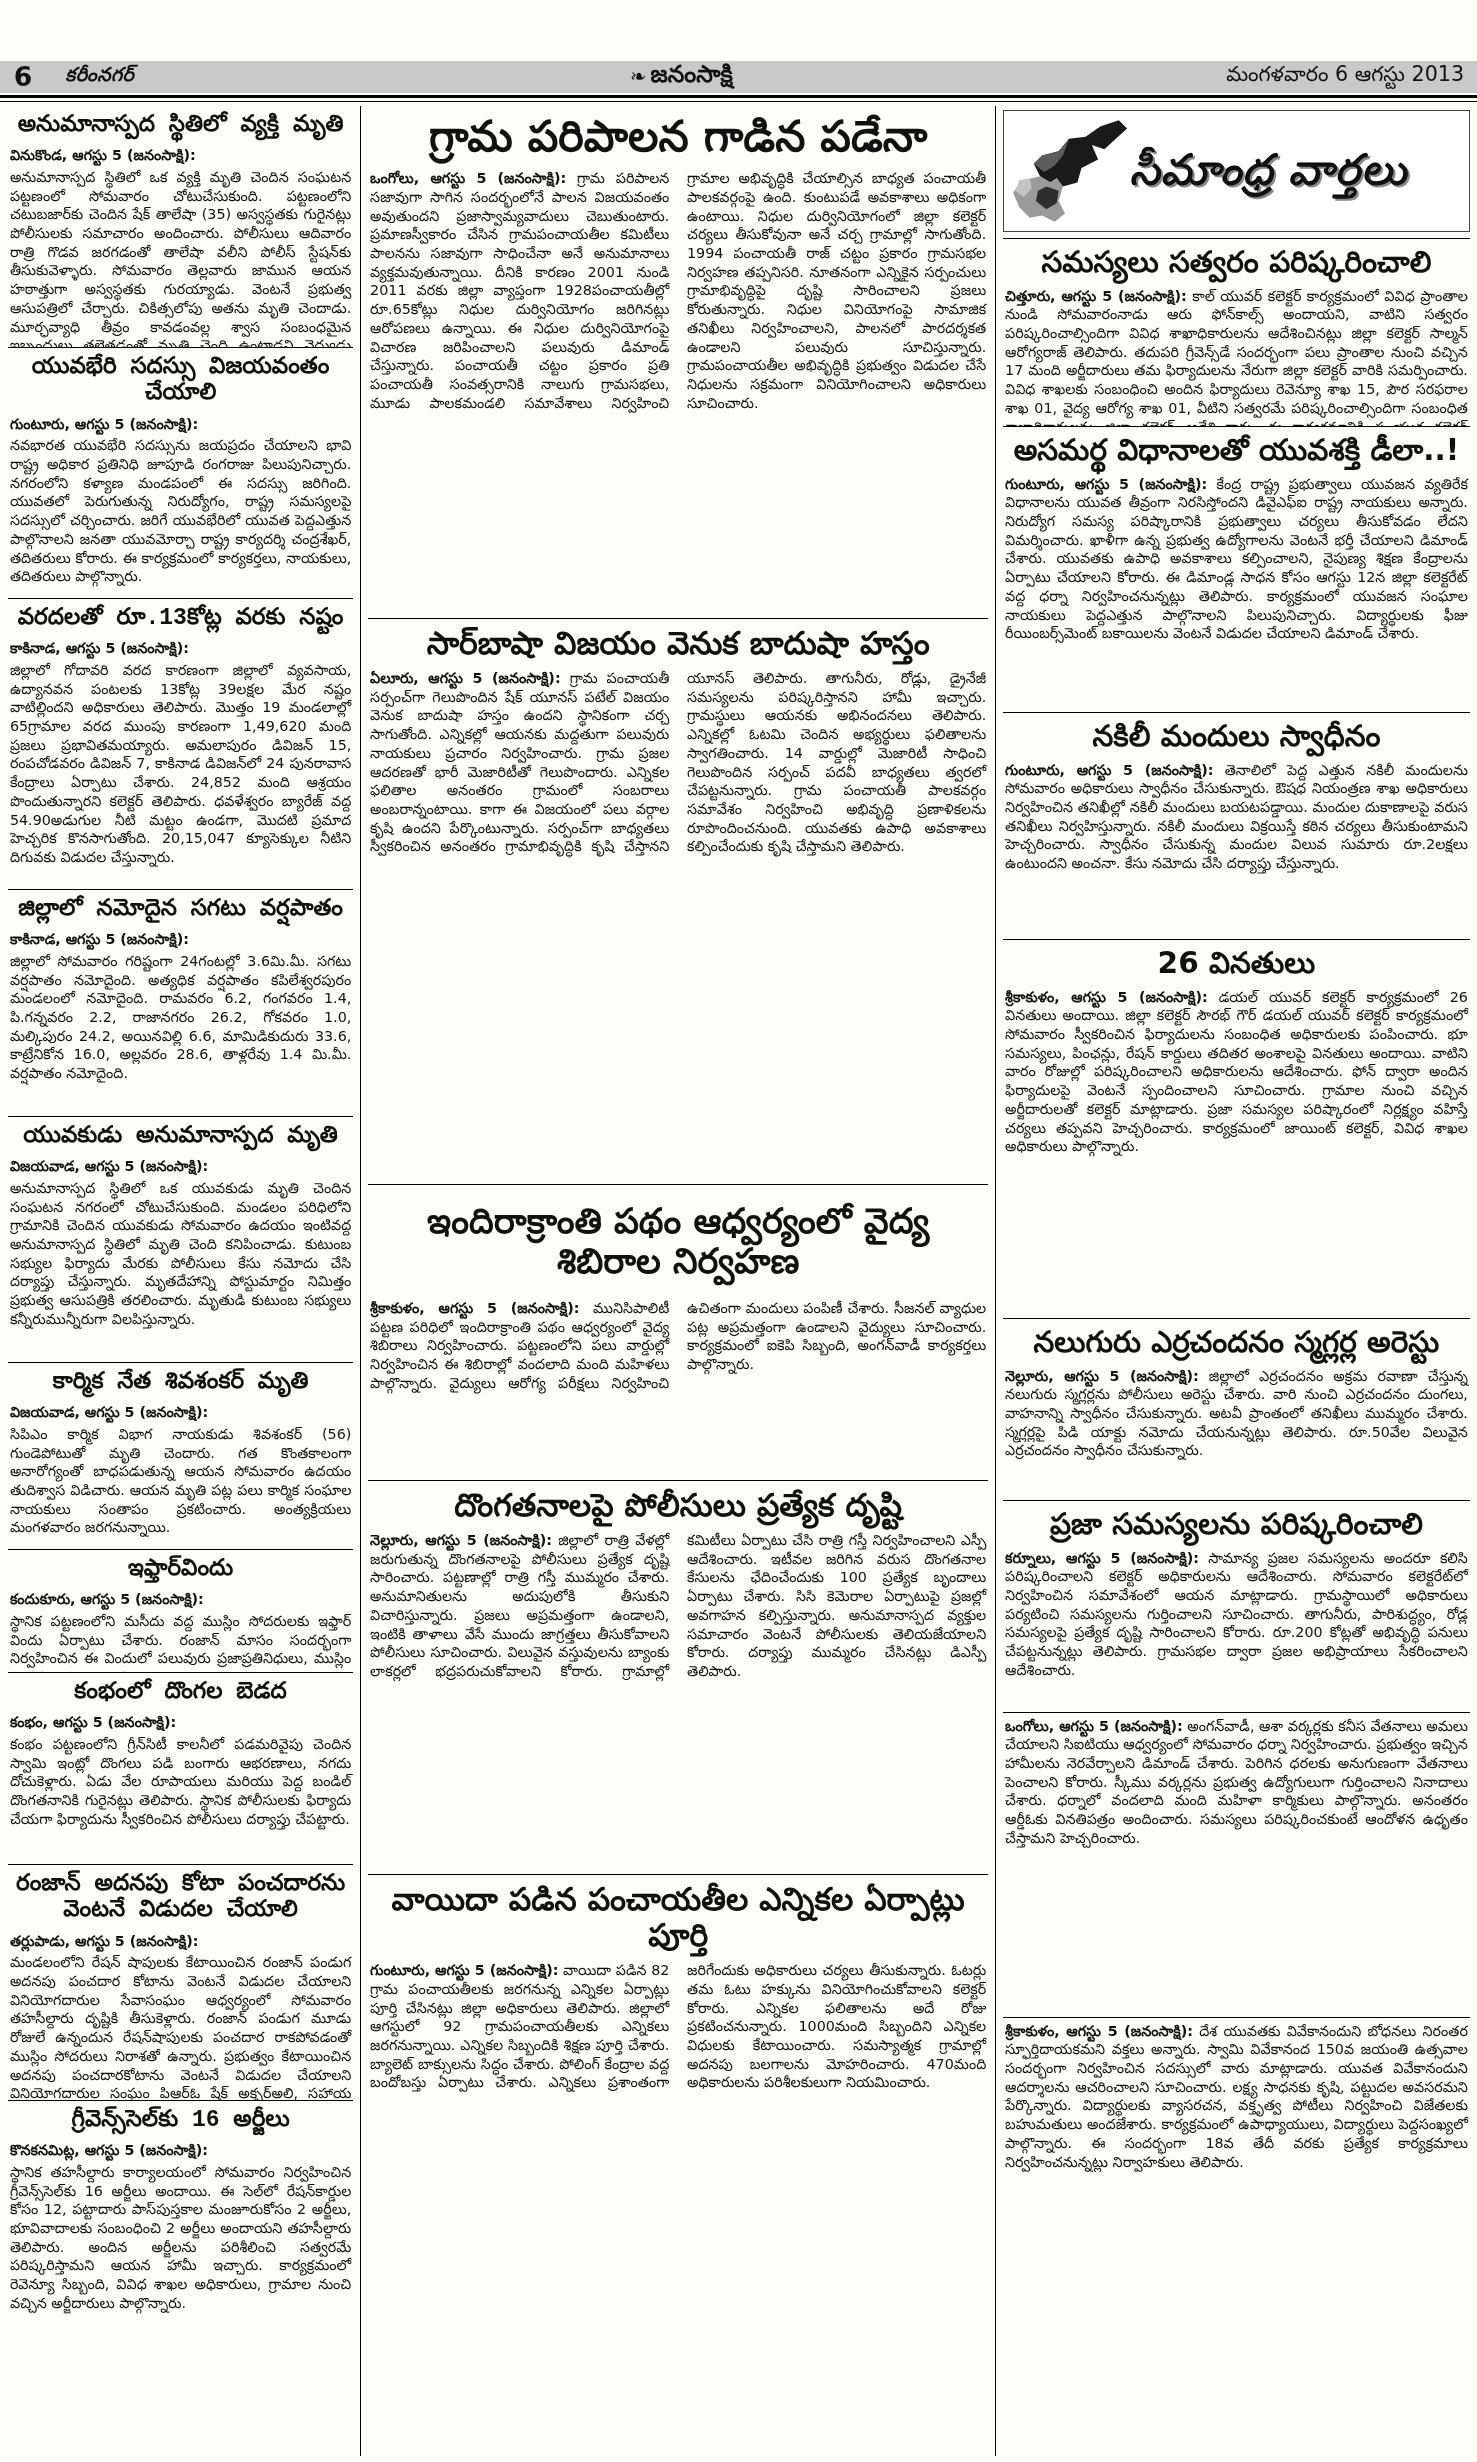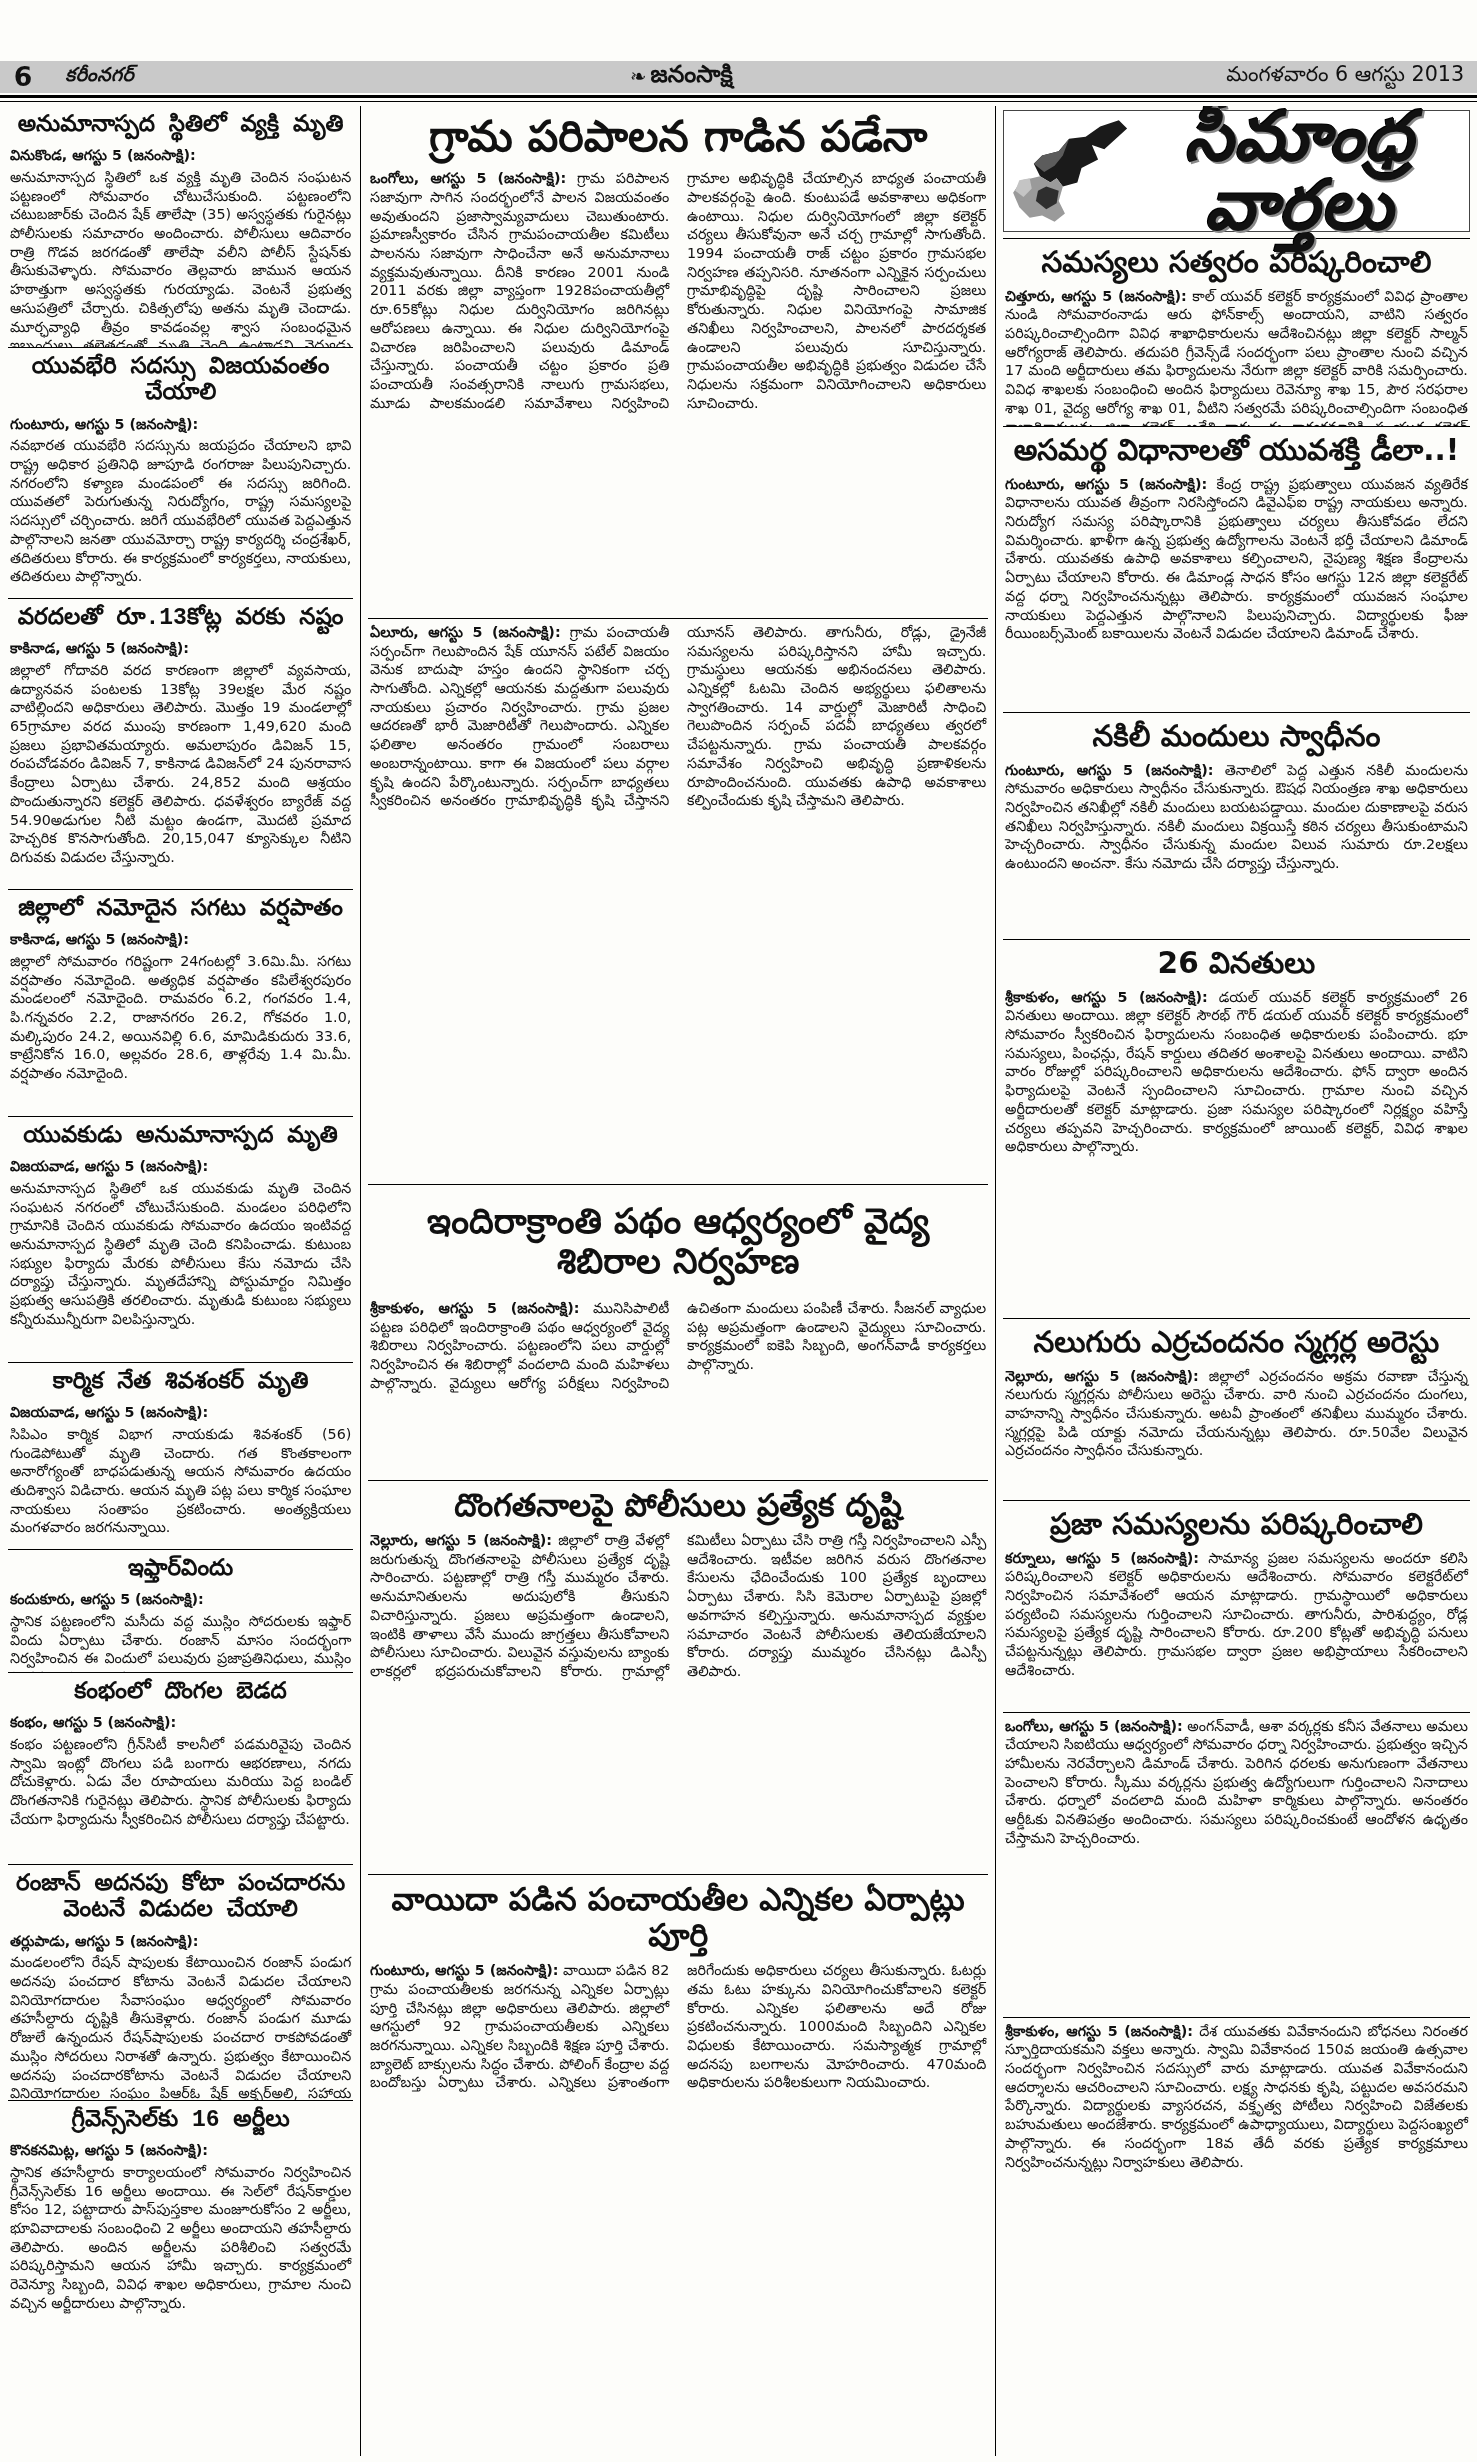--- a/index.html
+++ b/index.html
@@ -59,21 +59,21 @@
   .sidebar-articles article:nth-child(2){height:286px;}
   .sidebar-articles article:nth-child(3){height:227px;}
   .sidebar-articles article:nth-child(4){height:379px;}
   .sidebar-articles article:nth-child(5){height:182px;}
   .sidebar-articles article:nth-child(6){height:212px;}
   .sidebar-articles article:nth-child(7){height:305px;}
   .sidebar-articles article:nth-child(8){height:424px;}
   .banner{height:120px;border:1px solid #444;margin:3.9px 0 5.9px 0;display:flex;align-items:center;
           background:#fff;}
   .banner svg{flex:0 0 126px;height:114px;}
-  .banner-title{flex:1;text-align:center;font-size:69px;font-weight:bold;letter-spacing:1px;
+  .banner-title{flex:1;font-size:43px;font-weight:normal;letter-spacing:1px;
                 font-style:italic;text-shadow:2px 2px 0 #888,-1px -1px 0 #000;line-height:1;}
   .sidebar-articles{border-top:1px solid #000;}
 </style>
 </head>
 <body>
 
 <div class="page">
 
   <div class="topbar">
     <span class="pageno">6</span>
@@ -139,20 +139,21 @@
   </article>
 </div>
     <div class="vrule"></div>
     <div class="col middle" id="middle">
   <article>
     <h2 class="headline">గ్రామ పరిపాలన గాడిన పడేనా</h2>
     <p class="body"><b class="dateline">ఒంగోలు, ఆగస్టు 5 (జనంసాక్షి):</b> <span class="text">గ్రామ పరిపాలన సజావుగా సాగిన సందర్భంలోనే పాలన విజయవంతం అవుతుందని ప్రజాస్వామ్యవాదులు చెబుతుంటారు. ప్రమాణస్వీకారం చేసిన గ్రామపంచాయతీల కమిటీలు పాలనను సజావుగా సాధించేనా అనే అనుమానాలు వ్యక్తమవుతున్నాయి. దీనికి కారణం 2001 నుండి 2011 వరకు జిల్లా వ్యాప్తంగా 1928పంచాయతీల్లో రూ.65కోట్లు నిధుల దుర్వినియోగం జరిగినట్లు ఆరోపణలు ఉన్నాయి. ఈ నిధుల దుర్వినియోగంపై విచారణ జరిపించాలని పలువురు డిమాండ్ చేస్తున్నారు. పంచాయతీ చట్టం ప్రకారం ప్రతి పంచాయతీ సంవత్సరానికి నాలుగు గ్రామసభలు, మూడు పాలకమండలి సమావేశాలు నిర్వహించి గ్రామాల అభివృద్ధికి చేయాల్సిన బాధ్యత పంచాయతీ పాలకవర్గంపై ఉంది. కుంటుపడే అవకాశాలు అధికంగా ఉంటాయి. నిధుల దుర్వినియోగంలో జిల్లా కలెక్టర్ చర్యలు తీసుకోవునా అనే చర్చ గ్రామాల్లో సాగుతోంది. 1994 పంచాయతీ రాజ్ చట్టం ప్రకారం గ్రామసభల నిర్వహణ తప్పనిసరి. నూతనంగా ఎన్నికైన సర్పంచులు గ్రామాభివృద్ధిపై దృష్టి సారించాలని ప్రజలు కోరుతున్నారు. నిధుల వినియోగంపై సామాజిక తనిఖీలు నిర్వహించాలని, పాలనలో పారదర్శకత ఉండాలని పలువురు సూచిస్తున్నారు. గ్రామపంచాయతీల అభివృద్ధికి ప్రభుత్వం విడుదల చేసే నిధులను సక్రమంగా వినియోగించాలని అధికారులు సూచించారు.</span></p>
   </article>
 
   <article>
+    <h2 class="headline">సార్‌బాషా విజయం వెనుక బాదుషా హస్తం</h2>
     <p class="body"><b class="dateline">ఏలూరు, ఆగస్టు 5 (జనంసాక్షి):</b> <span class="text">గ్రామ పంచాయతీ సర్పంచ్‌గా గెలుపొందిన షేక్ యూనస్ పటేల్ విజయం వెనుక బాదుషా హస్తం ఉందని స్థానికంగా చర్చ సాగుతోంది. ఎన్నికల్లో ఆయనకు మద్దతుగా పలువురు నాయకులు ప్రచారం నిర్వహించారు. గ్రామ ప్రజల ఆదరణతో భారీ మెజారిటీతో గెలుపొందారు. ఎన్నికల ఫలితాల అనంతరం గ్రామంలో సంబరాలు అంబరాన్నంటాయి. కాగా ఈ విజయంలో పలు వర్గాల కృషి ఉందని పేర్కొంటున్నారు. సర్పంచ్‌గా బాధ్యతలు స్వీకరించిన అనంతరం గ్రామాభివృద్ధికి కృషి చేస్తానని యూనస్ తెలిపారు. తాగునీరు, రోడ్లు, డ్రైనేజీ సమస్యలను పరిష్కరిస్తానని హామీ ఇచ్చారు. గ్రామస్థులు ఆయనకు అభినందనలు తెలిపారు. ఎన్నికల్లో ఓటమి చెందిన అభ్యర్థులు ఫలితాలను స్వాగతించారు. 14 వార్డుల్లో మెజారిటీ సాధించి గెలుపొందిన సర్పంచ్ పదవీ బాధ్యతలు త్వరలో చేపట్టనున్నారు. గ్రామ పంచాయతీ పాలకవర్గం సమావేశం నిర్వహించి అభివృద్ధి ప్రణాళికలను రూపొందించనుంది. యువతకు ఉపాధి అవకాశాలు కల్పించేందుకు కృషి చేస్తామని తెలిపారు.</span></p>
   </article>
 
   <article>
     <h2 class="headline">ఇందిరాక్రాంతి పథం ఆధ్వర్యంలో వైద్య శిబిరాల నిర్వహణ</h2>
     <p class="body"><b class="dateline">శ్రీకాకుళం, ఆగస్టు 5 (జనంసాక్షి):</b> <span class="text">మునిసిపాలిటీ పట్టణ పరిధిలో ఇందిరాక్రాంతి పథం ఆధ్వర్యంలో వైద్య శిబిరాలు నిర్వహించారు. పట్టణంలోని పలు వార్డుల్లో నిర్వహించిన ఈ శిబిరాల్లో వందలాది మంది మహిళలు పాల్గొన్నారు. వైద్యులు ఆరోగ్య పరీక్షలు నిర్వహించి ఉచితంగా మందులు పంపిణీ చేశారు. సీజనల్ వ్యాధుల పట్ల అప్రమత్తంగా ఉండాలని వైద్యులు సూచించారు. కార్యక్రమంలో ఐకెపి సిబ్బంది, అంగన్‌వాడీ కార్యకర్తలు పాల్గొన్నారు.</span></p>
   </article>
 
   <article>
     <h2 class="headline">దొంగతనాలపై పోలీసులు ప్రత్యేక దృష్టి</h2>

